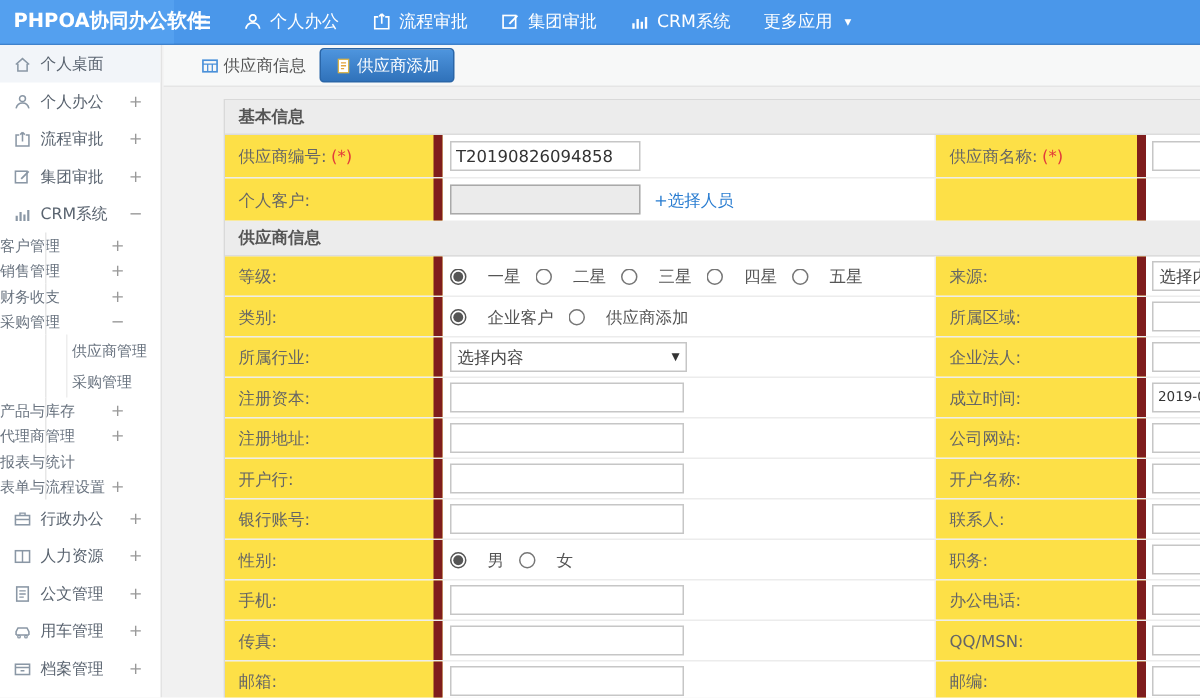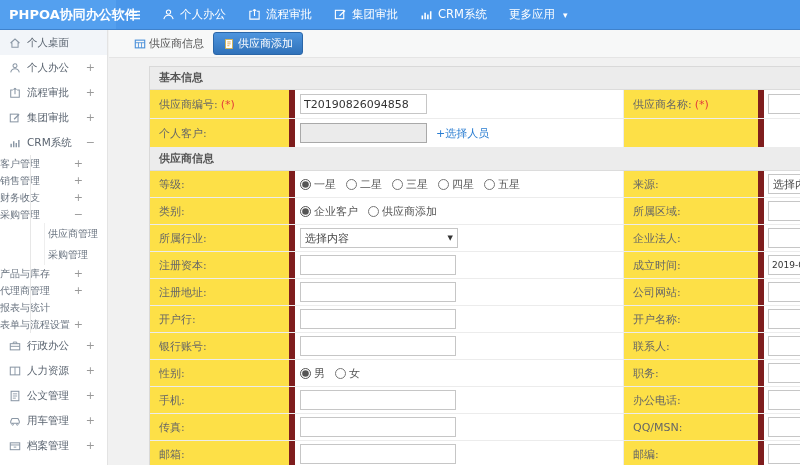--- a/index.html
+++ b/index.html
@@ -57,21 +57,21 @@
        color:#333;box-sizing:border-box;background:#fff;width:156px}
   .sec0 .fld .txt{width:127px}
   .fld2 .txt{width:120px;font-size:9px}
   .txt.dis{background:#ebebeb;border-color:#a9a9a9;width:122px}
   .plink{color:#2a7dd1;margin-left:9px;text-decoration:none;cursor:pointer}
   .sel{height:20px;border:1px solid #c6c6c6;background:#fff;display:flex;align-items:center;
        justify-content:space-between;padding:0 4px;width:158px;box-sizing:border-box;cursor:pointer;color:#444}
   .fld2 .sel{width:120px}
   .sel-caret{font-size:7px;color:#333;margin-left:4px}
   .rgroup{display:flex;align-items:center;gap:10px}
-  .ropt{display:flex;align-items:center;gap:3px;cursor:pointer;color:#555}
+  .ropt{display:flex;align-items:center;gap:14px;cursor:pointer;color:#555}
   .ropt input{width:11px;height:11px;margin:0;accent-color:#555}
 </style>
 </head>
 <body>
 
 <div class="topbar">
   <div class="logo">PHPOA协同办公软件</div>
   <span class="hamburger">
       <svg viewBox="0 0 14 14">
         <path d="M2 3.5h10M2 7h10M2 10.5h10" stroke="currentColor" stroke-width="1.6" fill="none"></path>

